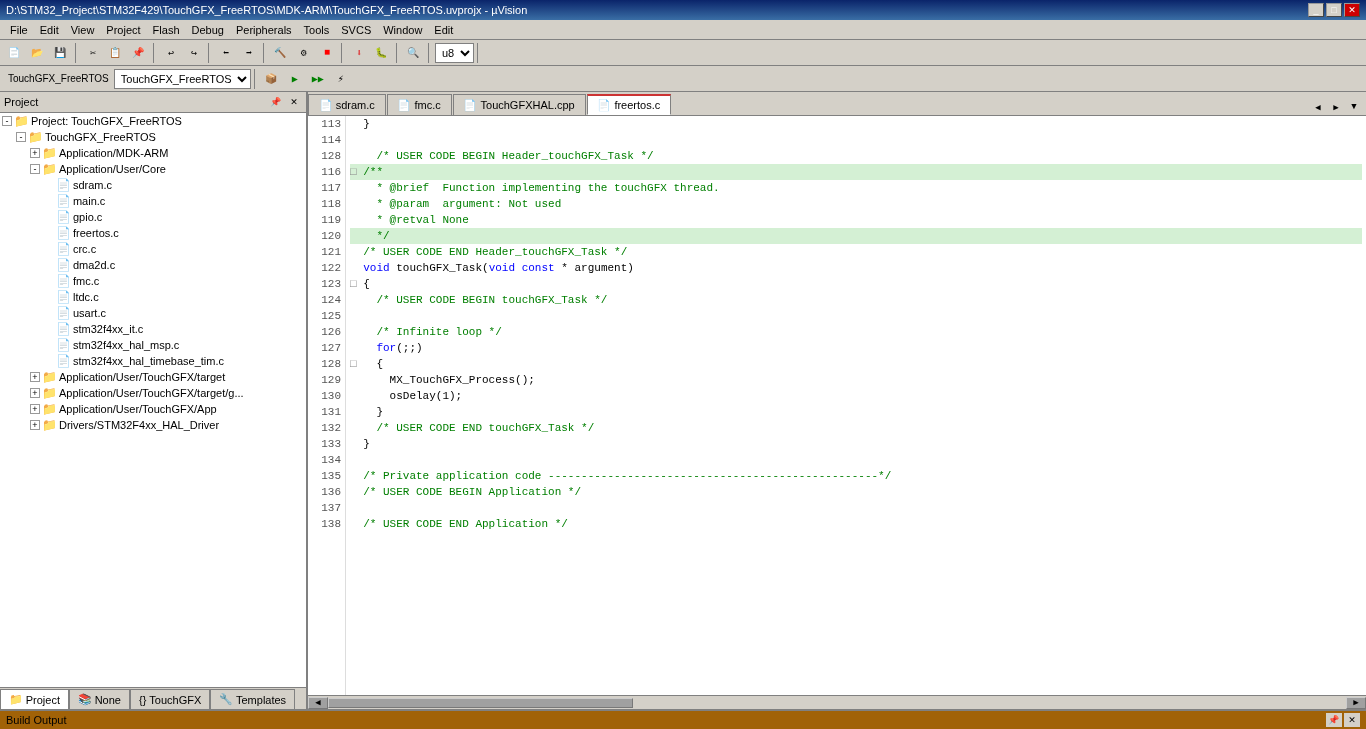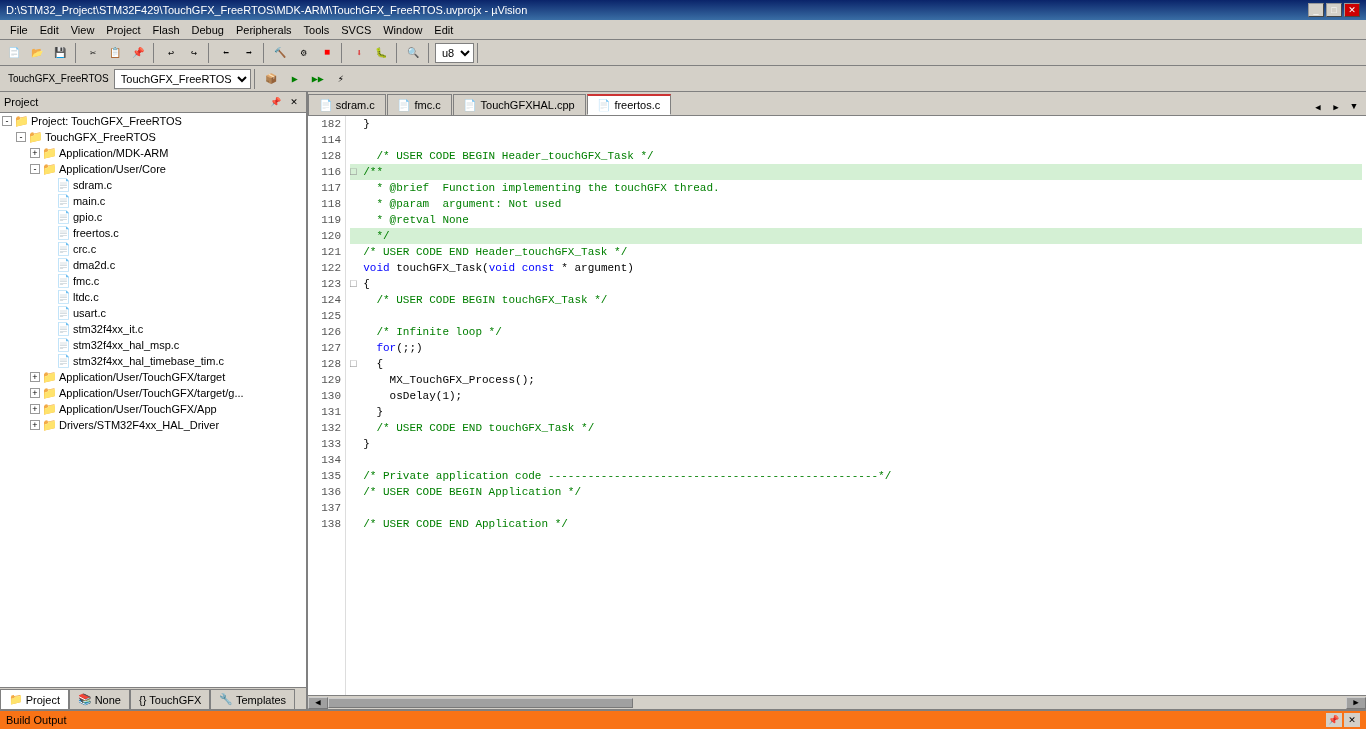--- a/index.html
+++ b/index.html
@@ -192,21 +192,21 @@
 
     
     #bottom-panel {
       height: 140px;
       background: white;
       border-top: 2px solid #808080;
       display: flex;
       flex-direction: column;
     }
     #build-header {
-      background: #f97316;
+      background: #a16207;
       padding: 2px 6px;
       font-family: Arial;
       font-size: 11px;
       border-bottom: 1px solid #808080;
       display: flex;
       align-items: center;
       justify-content: space-between;
     }
 
     
@@ -437,21 +437,21 @@
           <span>freertos.c</span>
         </div>
         <div id="tab-controls">
         <div class="tb-btn" style="width:16px;height:16px;font-size:9px;">◀</div>
         <div class="tb-btn" style="width:16px;height:16px;font-size:9px;">▶</div>
         <div class="tb-btn" style="width:16px;height:16px;font-size:9px;">▼</div>
       </div>
     </div>
     <div id="editor">
       <div id="line-numbers">
-          <span class="ln">182</span>
+          <span class="ln">113</span>
           <span class="ln">114</span>
           <span class="ln">128</span>
           <span class="ln">116</span>
           <span class="ln">117</span>
           <span class="ln">118</span>
           <span class="ln">119</span>
           <span class="ln">120</span>
           <span class="ln">121</span>
           <span class="ln">122</span>
           <span class="ln">123</span>

